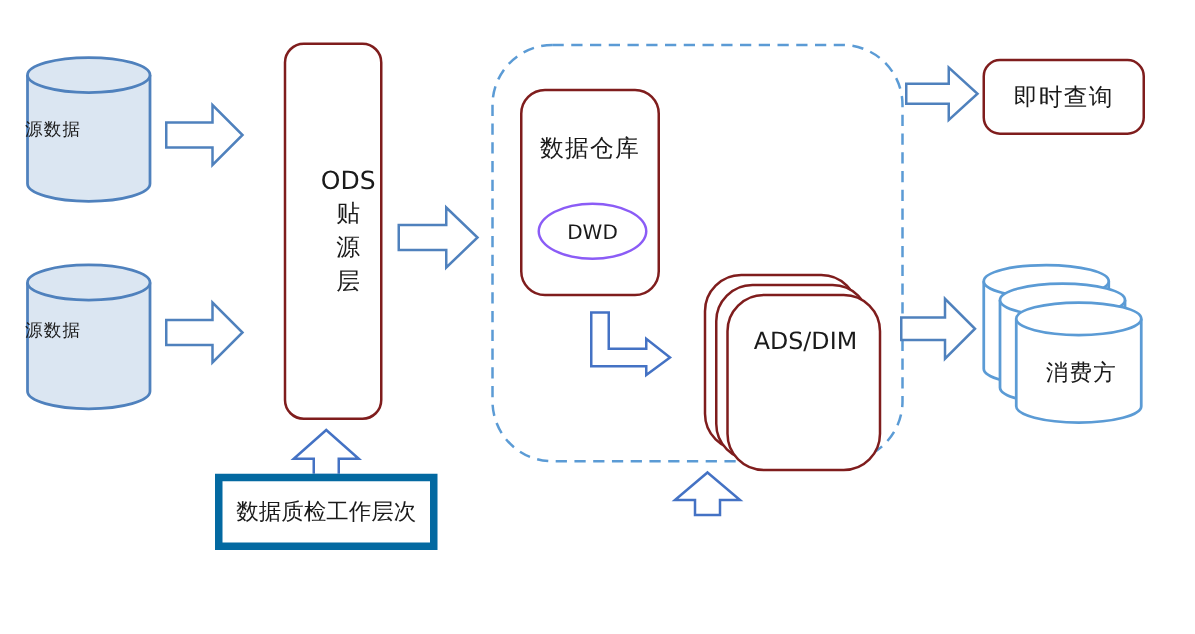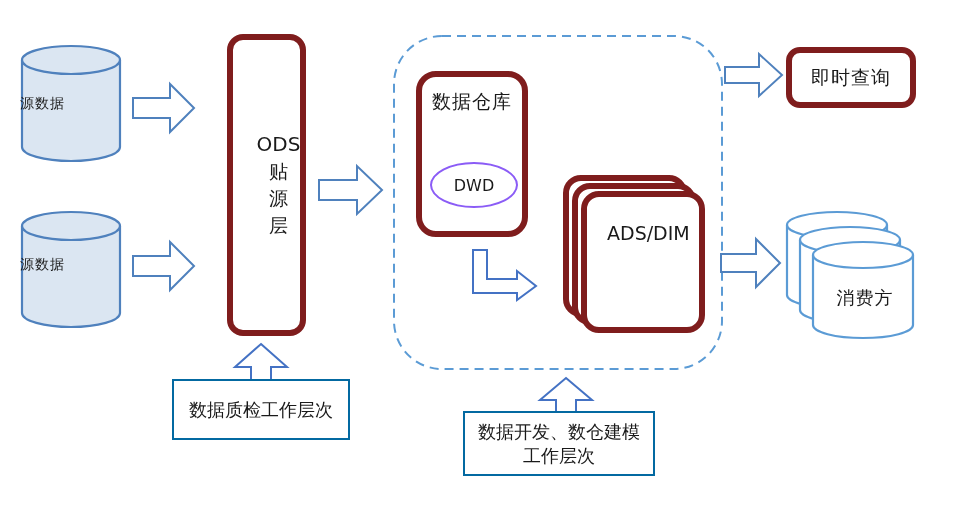--- a/index.html
+++ b/index.html
@@ -5,38 +5,38 @@
   html,body{margin:0;padding:0;background:#ffffff;}
   .stage{
     position:relative;width:956px;height:507px;background:#ffffff;overflow:hidden;
     font-family:"DejaVu Serif","Liberation Serif",serif;color:#1a1a1a;
   }
   .abs{position:absolute;}
   svg{display:block;overflow:visible;}
 
   
   .node{
-    position:absolute;background:#ffffff;border:6px solid #7f1d1d;box-sizing:border-box;
+    position:absolute;background:#ffffff;border:2px solid #7f1d1d;box-sizing:border-box;
   }
   .ods-box{border-radius:16px;display:flex;align-items:center;justify-content:center;}
   .ods-lines{text-align:center;line-height:27px;font-size:19px;}
   .latin{font-family:"DejaVu Sans","Liberation Sans",sans-serif;font-size:20px;}
   .wh-box{border-radius:20px;text-align:center;}
-  .wh-label{margin-top:12px;font-size:19px;letter-spacing:1px;}
+  .wh-label{margin-top:33px;font-size:19px;letter-spacing:1px;}
   .dwd-ellipse{
     position:absolute;border:2px solid #8b5cf6;border-radius:50%;background:#ffffff;
     display:flex;align-items:center;justify-content:center;box-sizing:border-box;
     font-family:"DejaVu Sans","Liberation Sans",sans-serif;font-size:16px;
   }
-  .ads-card{border-radius:18px;}
+  .ads-card{border-radius:30px;margin-top:44px;}
   .ads-text{padding:25px 0 0 20px;font-size:18px;line-height:23px;}
   .ads-text .latin{font-size:19px;}
   .q-box{border-radius:14px;display:flex;align-items:center;justify-content:center;font-size:19px;letter-spacing:1px;}
   .work-box{
-    position:absolute;background:#ffffff;border:2px solid #0369a1;box-sizing:border-box;
+    position:absolute;background:#ffffff;border:6px solid #0369a1;box-sizing:border-box;
     display:flex;align-items:center;justify-content:center;text-align:center;
     font-size:18px;line-height:24px;
   }
   .cyl-label{position:absolute;text-align:left;font-size:14px;letter-spacing:1px;}
   .consumer-label{position:absolute;text-align:center;font-size:18px;letter-spacing:1px;}
 </style>
 </head>
 <body>
 
 <div class="stage">
@@ -131,20 +131,14 @@
   </svg>
 
   <div class="work-box" style="left:172px;top:379px;width:178px;height:61px;">
     <span>数据质检工作层次</span>
   </div>
 
   <svg class="abs" style="left:538px;top:377px;" width="56" height="36">
     <polygon points="28,1 54,23 38,23 38,35 18,35 18,23 2,23" fill="#ffffff" stroke="#4472c4" stroke-width="2"></polygon>
   </svg>
 
-  <div class="work-box" style="left:463px;top:411px;width:192px;height:65px;">
-    <div>
-      <div>数据开发、数仓建模</div>
-      <div>工作层次</div>
-    </div>
-  </div>
 
 </div>
 
 </body></html>

